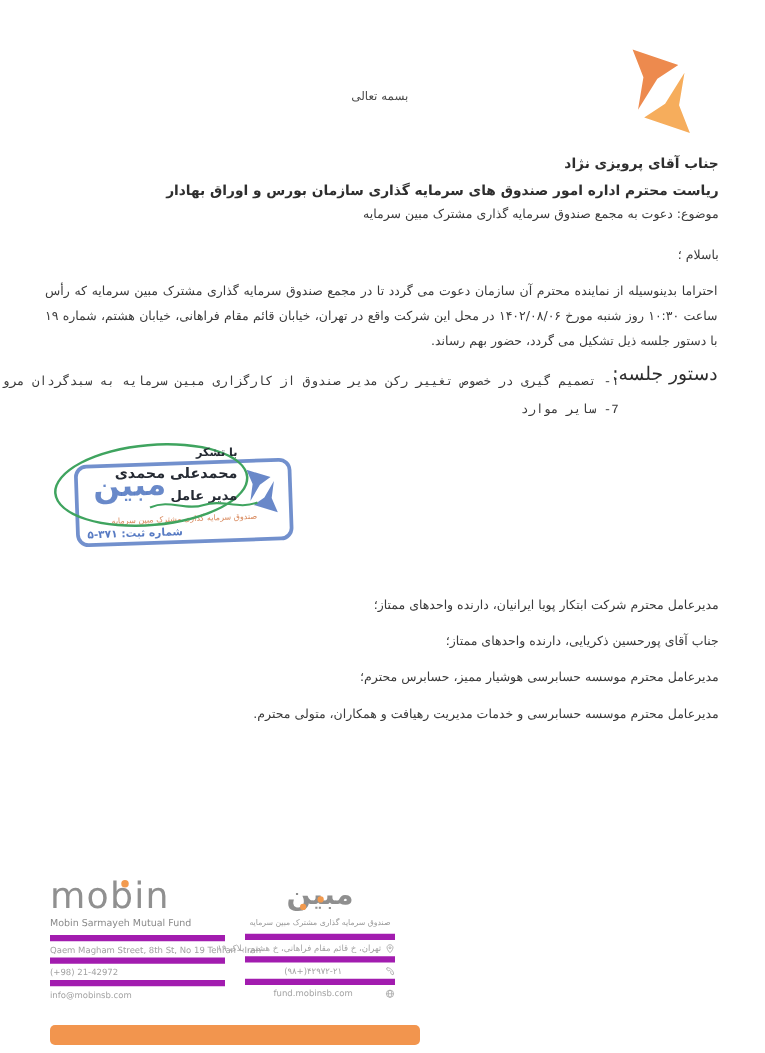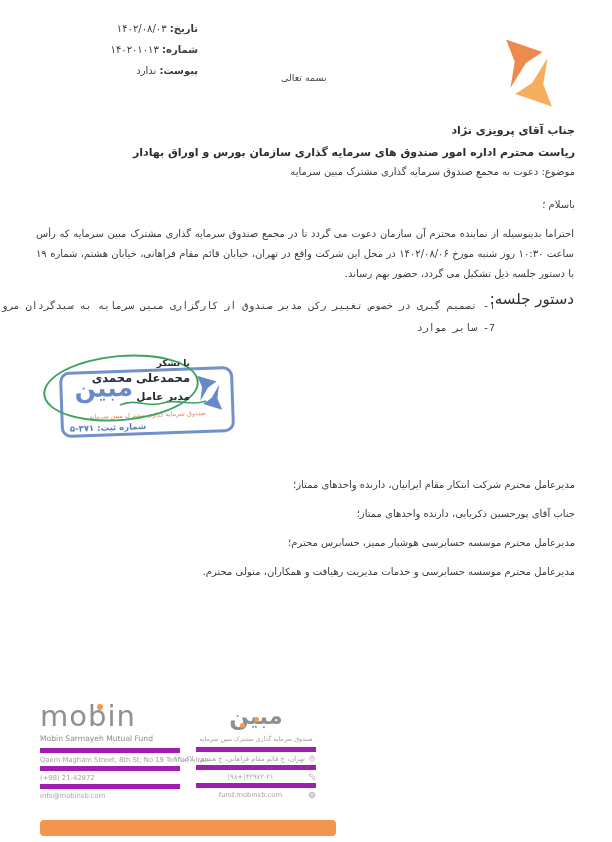--- a/index.html
+++ b/index.html
@@ -65,34 +65,20 @@
   .f-name-fa{font-size:6.2px;color:#9a9a9a;margin:4px 0 5px 0;white-space:nowrap;}
   .f-icon{width:8px;height:8px;flex:0 0 auto;}
   .ltr{direction:ltr;}
   .orange-bar{position:absolute;left:40px;top:820px;width:296px;height:16px;background:#f2954e;border-radius:4px;}
 </style>
 </head>
 <body>
 
 <div class="page">
 
-  <div class="meta">
-    <div>
-      <b>تاریخ:</b>
-      <span>۱۴۰۲/۰۸/۰۳</span>
-    </div>
-    <div>
-      <b>شماره:</b>
-      <span>۱۴۰۲۰۱۰۱۳</span>
-    </div>
-    <div>
-      <b>پیوست:</b>
-      <span>ندارد</span>
-    </div>
-  </div>
 
   <div class="besmellah">بسمه تعالی</div>
 
   <svg class="logo-orange" viewBox="0 0 100 124">
     <polygon points="13,8 72,28 45,46 20,86 27,44" fill="#ED8A4E"></polygon>
     <polygon points="87,116 28,96 55,78 80,38 73,80" fill="#F6AD5C"></polygon>
   </svg>
 
   <div class="addressee">
     <div class="addr-name">جناب آقای پرویزی نژاد</div>
@@ -126,21 +112,21 @@
       <div class="sig-role">
         <span>مدیر عامل</span>
         <svg class="sig-squiggle" viewBox="0 0 90 14">
           <path d="M2,9 C18,2 30,12 45,7 C60,2 72,11 88,5" fill="none" stroke="#3FA45F" stroke-width="1.6"></path>
         </svg>
       </div>
     </div>
   </div>
 
   <div class="cc">
-    <div>مدیرعامل محترم شرکت ابتکار مقام ایرانیان، دارنده واحدهای ممتاز؛</div>
+    <div>مدیرعامل محترم شرکت ابتکار پویا ایرانیان، دارنده واحدهای ممتاز؛</div>
     <div>جناب آقای پورحسین ذکریایی، دارنده واحدهای ممتاز؛</div>
     <div>مدیرعامل محترم موسسه حسابرسی هوشیار ممیز، حسابرس محترم؛</div>
     <div>مدیرعامل محترم موسسه حسابرسی و خدمات مدیریت رهیافت و همکاران، متولی محترم.</div>
   </div>
 
   <div class="footer">
     <div class="f-col f-col-en">
       <div class="mobin-logo">
         <span>mobin</span>
         <span class="i-dot"></span>

